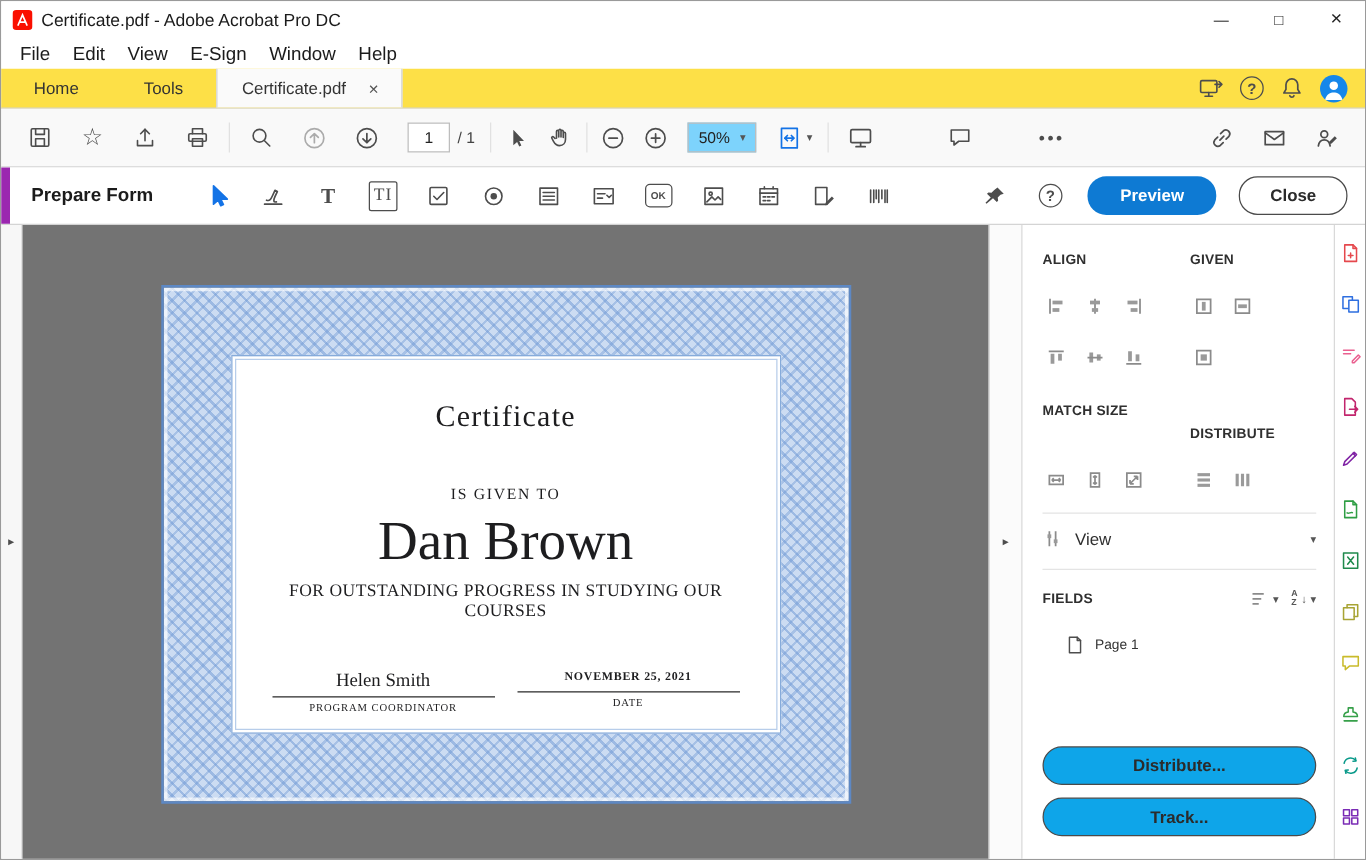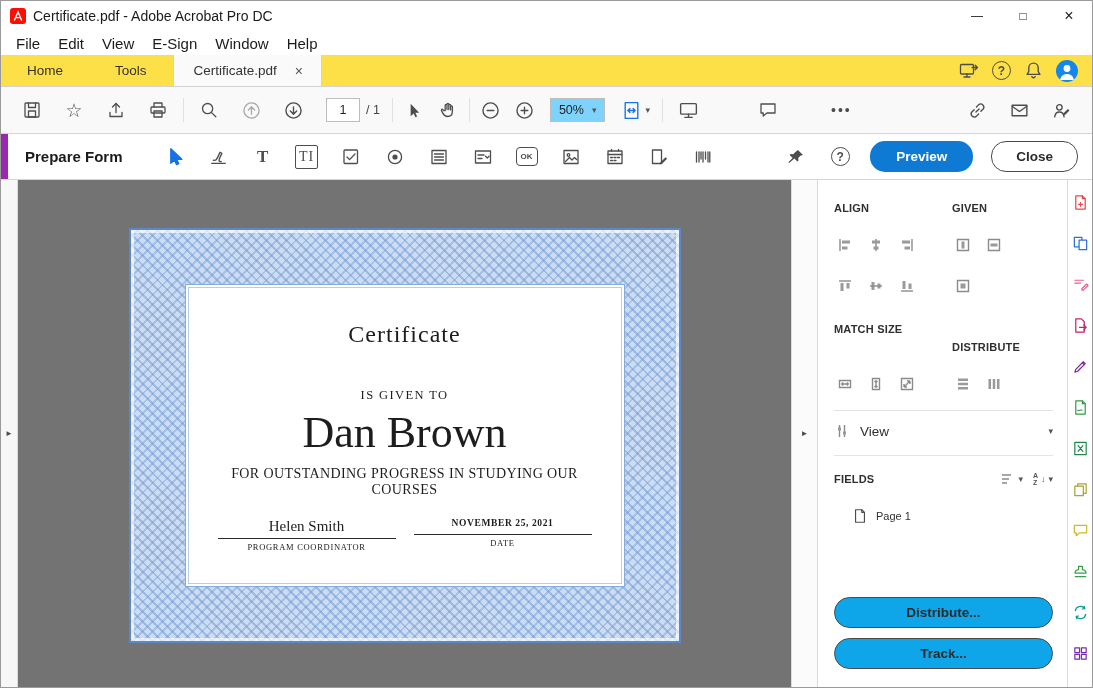--- a/index.html
+++ b/index.html
@@ -71,21 +71,21 @@
       repeating-linear-gradient(-45deg, rgba(110,152,212,.40) 0 2px, rgba(240,246,253,0) 2px 7px),
       linear-gradient(#ccdcf2,#ccdcf2);
     box-shadow: inset 0 0 0 3px rgba(255,255,255,.65); }
   .cert-inner { width:100%; height:100%; background:#fff; border:1px solid #86abda;
     box-shadow: inset 0 0 0 2px #fff, inset 0 0 0 3px #b7cdea;
     font-family:"Liberation Serif", serif; color:#1d1d1f; text-align:center; padding:24px 20px 20px; }
   .cert-title { font-size:24px; letter-spacing:1px; margin-top:12px; }
   .cert-given { font-size:12.5px; letter-spacing:1.4px; margin-top:40px; }
   .cert-name { font-size:44px; margin-top:4px; }
   .cert-desc { font-size:14px; letter-spacing:.4px; margin-top:8px; }
-  .sig-row { display:flex; justify-content:space-between; padding:0 12px; margin-top:20px; }
+  .sig-row { display:flex; justify-content:space-between; padding:0 12px; margin-top:39px; }
   .sig-col { width:178px; }
   .sig-line { border-bottom:1.3px solid #2a2a2a; padding-bottom:3px; }
   .sig-name { font-size:15px; }
   .sig-date { font-size:9.5px; font-weight:700; letter-spacing:.6px; padding-bottom:6px; }
   .sig-label { font-size:8.5px; letter-spacing:.7px; margin-top:3px; }
 
   
   .side-panel { width:250px; background:#fff; border-left:1px solid #d9d9d9; display:flex; flex-direction:column; padding:22px 14px 18px 16px; }
   .grid2 { display:grid; grid-template-columns: 118px 1fr; row-gap:21px; }
   .plabel { font-size:11px; font-weight:700; color:#2f2f2f; letter-spacing:.2px; }

